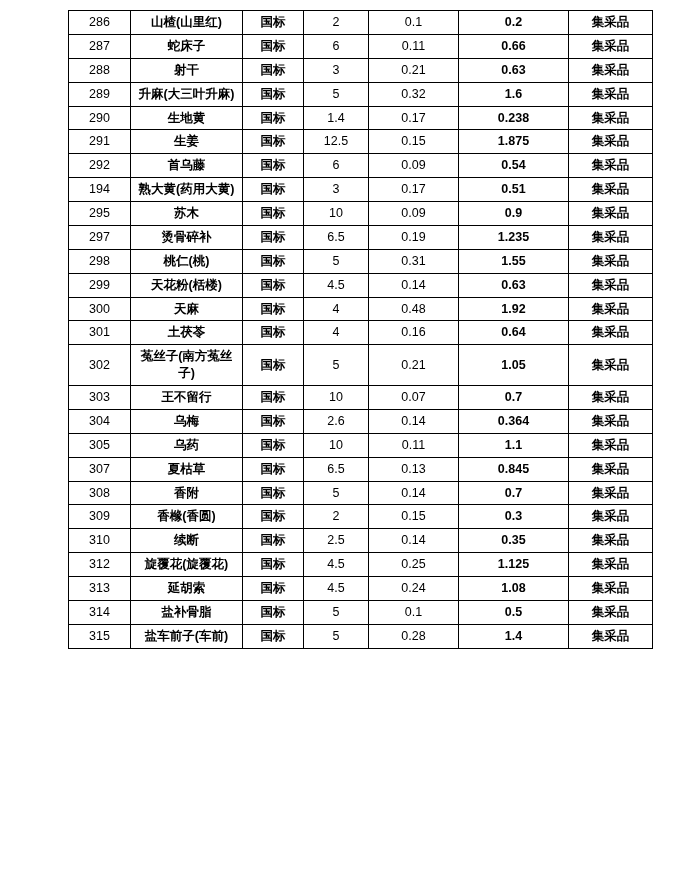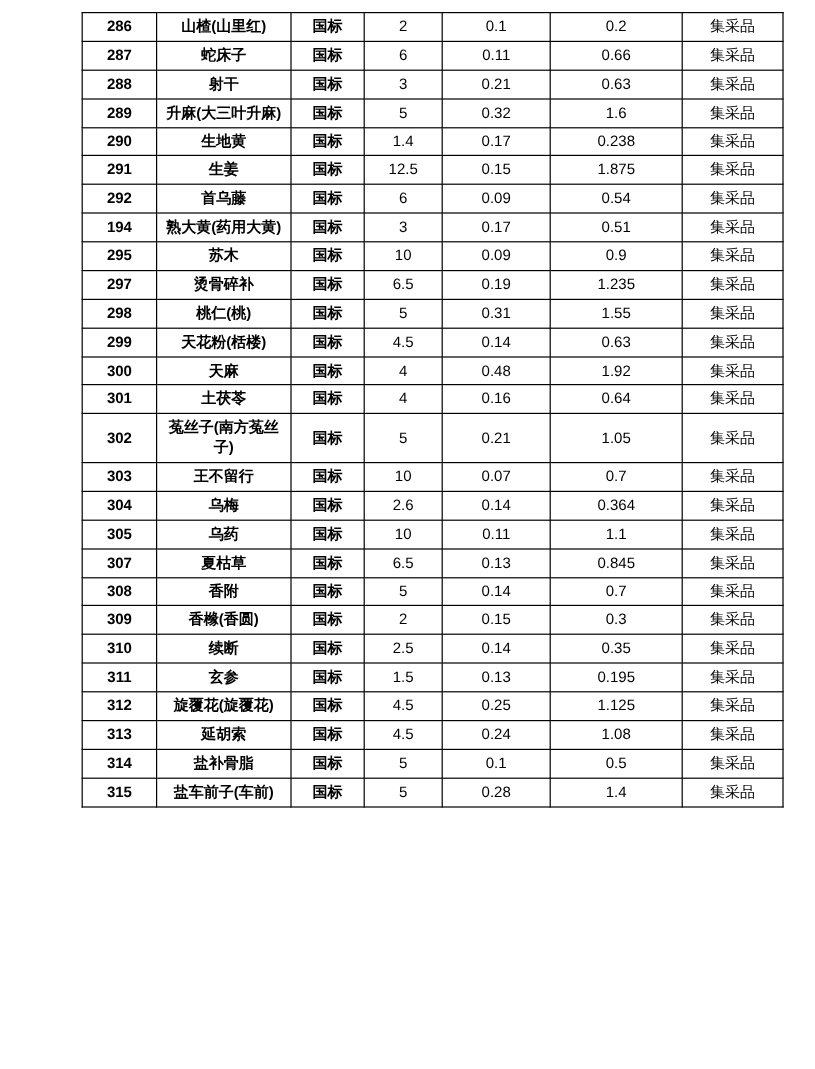--- a/index.html
+++ b/index.html
@@ -27,27 +27,27 @@
   }
   table.data-table td {
     border: 1px solid #000000;
     text-align: center;
     vertical-align: middle;
     font-size: 12.5px;
     line-height: 1.35;
     padding: 3px 2px;
     word-break: break-all;
   }
-  td.c-index   { width: 57px; font-weight: bold; }
+  td.c-index   { width: 57px; }
   td.c-name    { width: 107px; font-weight: bold; }
   td.c-std     { width: 56px; font-weight: bold; }
   td.c-qty     { width: 60px; }
   td.c-price   { width: 85px; }
-  td.c-amount  { width: 105px; }
-  td.c-type    { width: 79px; font-weight: normal; }
+  td.c-amount  { width: 105px; font-weight: bold; }
+  td.c-type    { width: 79px; font-weight: bold; }
 </style>
 </head>
 <body>
 
 <div class="page">
   <table class="data-table">
     <tbody>
         <tr>
           <td class="c-index">286</td>
           <td class="c-name">山楂(山里红)</td>
@@ -240,29 +240,20 @@
         <tr>
           <td class="c-index">310</td>
           <td class="c-name">续断</td>
           <td class="c-std">国标</td>
           <td class="c-qty">2.5</td>
           <td class="c-price">0.14</td>
           <td class="c-amount">0.35</td>
           <td class="c-type">集采品</td>
         </tr>
         <tr>
-          <td class="c-index">311</td>
-          <td class="c-name">玄参</td>
-          <td class="c-std">国标</td>
-          <td class="c-qty">1.5</td>
-          <td class="c-price">0.13</td>
-          <td class="c-amount">0.195</td>
-          <td class="c-type">集采品</td>
-        </tr>
-        <tr>
           <td class="c-index">312</td>
           <td class="c-name">旋覆花(旋覆花)</td>
           <td class="c-std">国标</td>
           <td class="c-qty">4.5</td>
           <td class="c-price">0.25</td>
           <td class="c-amount">1.125</td>
           <td class="c-type">集采品</td>
         </tr>
         <tr>
           <td class="c-index">313</td>

